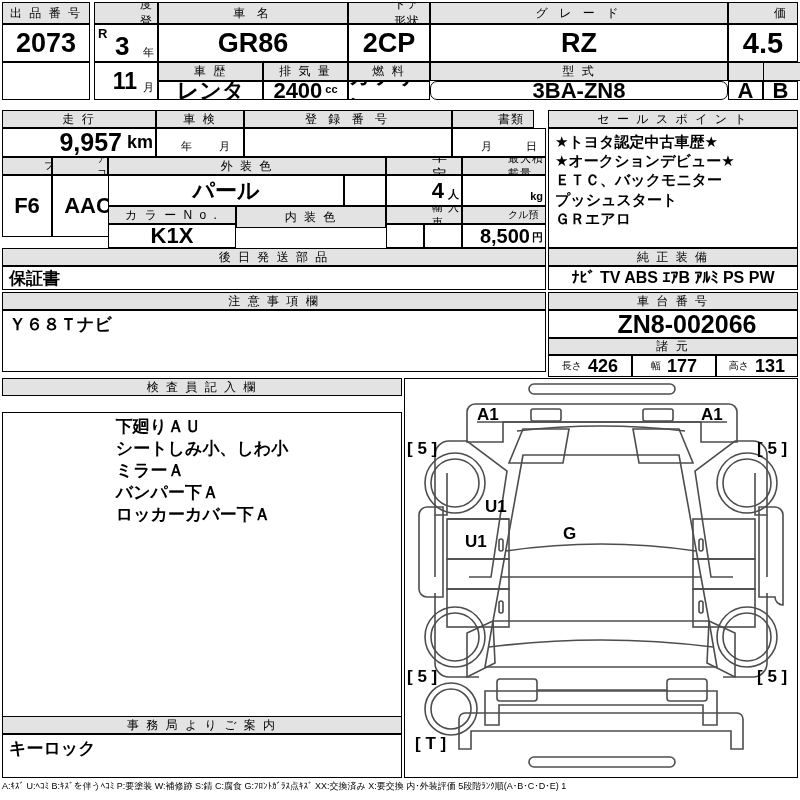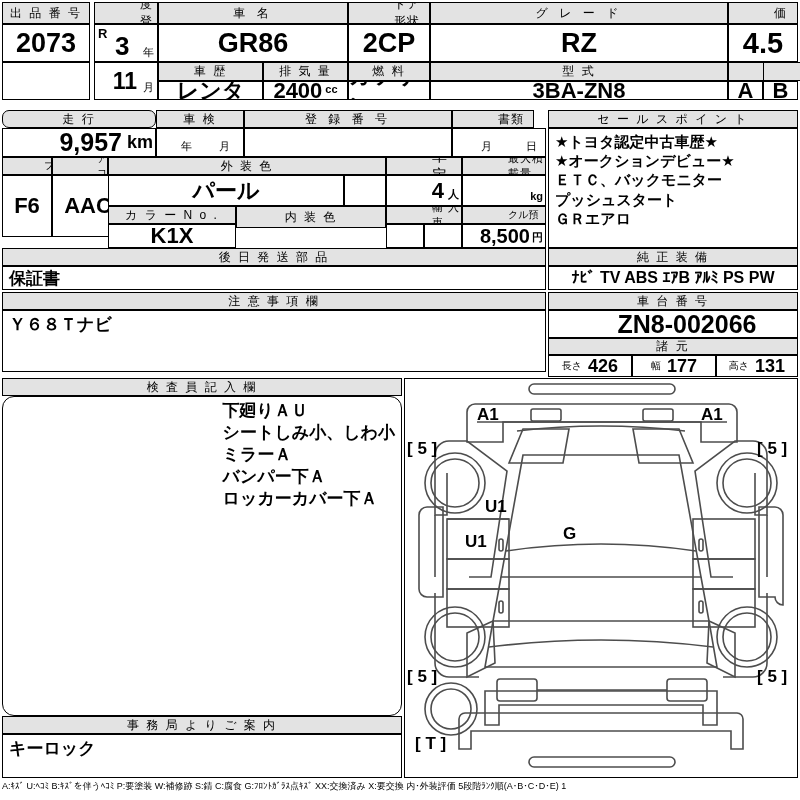--- a/index.html
+++ b/index.html
@@ -67,30 +67,30 @@
   </div>
 
   <div class="c hdr tight" style="left:348px;top:2px;width:82px;height:22px;">ドア形状</div>
   <div class="c val big" style="left:348px;top:24px;width:82px;height:38px;">2CP</div>
   <div class="c hdr t2" style="left:348px;top:62px;width:82px;height:19px;">燃 料</div>
   <div class="c val med" style="left:348px;top:81px;width:82px;height:19px;">ガソリン</div>
 
   <div class="c hdr" style="left:430px;top:2px;width:298px;height:22px;">グ レ ー ド</div>
   <div class="c val big" style="left:430px;top:24px;width:298px;height:38px;">RZ</div>
   <div class="c hdr t2" style="left:430px;top:62px;width:298px;height:19px;">型 式</div>
-  <div class="c val med" style="left:430px;top:81px;width:298px;height:19px;">3BA-ZN8</div>
+  <div class="c val med" style="left:430px;top:81px;width:298px;height:19px;border-radius:7px;">3BA-ZN8</div>
 
   <div class="c hdr tight" style="left:728px;top:2px;width:70px;height:22px;">評価点</div>
   <div class="c val big" style="left:728px;top:24px;width:70px;height:38px;font-size:29px;">4.5</div>
   <div class="c hdr tight" style="left:728px;top:62px;width:35px;height:19px;font-size:11px;">外装</div>
   <div class="c hdr tight" style="left:763px;top:62px;width:35px;height:19px;font-size:11px;">内装</div>
   <div class="c val med" style="left:728px;top:81px;width:35px;height:19px;">A</div>
   <div class="c val med" style="left:763px;top:81px;width:35px;height:19px;">B</div>
 
-  <div class="c hdr t2" style="left:2px;top:110px;width:154px;height:18px;border-radius:7px;">走 行</div>
+  <div class="c hdr t2" style="left:2px;top:110px;width:154px;height:18px;">走 行</div>
   <div class="c val right" style="left:2px;top:128px;width:154px;height:29px;">
     <span class="big" style="font-size:25px;">9,957</span>
     <span style="font-size:18px;font-weight:bold;margin-left:5px;">km</span>
   </div>
 
   <div class="c hdr t2" style="left:156px;top:110px;width:88px;height:18px;">車 検</div>
   <div class="c val" style="left:156px;top:128px;width:88px;height:29px;">
     <div style="position:relative;width:100%;height:100%;">
       <span style="position:absolute;left:24px;bottom:2px;font-size:11px;font-weight:normal;">年</span>
       <span style="position:absolute;left:62px;bottom:2px;font-size:11px;font-weight:normal;">月</span>
@@ -176,21 +176,21 @@
   <div class="c val" style="left:632px;top:355px;width:84px;height:22px;">
     <span class="xs" style="font-weight:normal;">幅</span>
     <span style="font-size:18px;font-weight:bold;margin-left:6px;">177</span>
   </div>
   <div class="c val" style="left:716px;top:355px;width:82px;height:22px;">
     <span class="xs" style="font-weight:normal;">高さ</span>
     <span style="font-size:18px;font-weight:bold;margin-left:6px;">131</span>
   </div>
 
   <div class="c hdr t2" style="left:2px;top:378px;width:400px;height:18px;">検 査 員 記 入 欄</div>
-  <div class="c val" style="left:2px;top:396px;width:400px;height:320px;align-items:flex-start;justify-content:flex-end;border-radius:12px;">
+  <div class="c val" style="left:2px;top:412px;width:400px;height:320px;align-items:flex-start;justify-content:center;">
     <div class="freelist" id="inspector-lines" style="font-size:17px;line-height:1.3;">
         <div>下廻りＡＵ</div>
         <div>シートしみ小、しわ小</div>
         <div>ミラーＡ</div>
         <div>バンパー下Ａ</div>
         <div>ロッカーカバー下Ａ</div>
       </div>
   </div>
 
   <div class="c hdr t2" style="left:2px;top:716px;width:400px;height:18px;">事 務 局 よ り ご 案 内</div>

